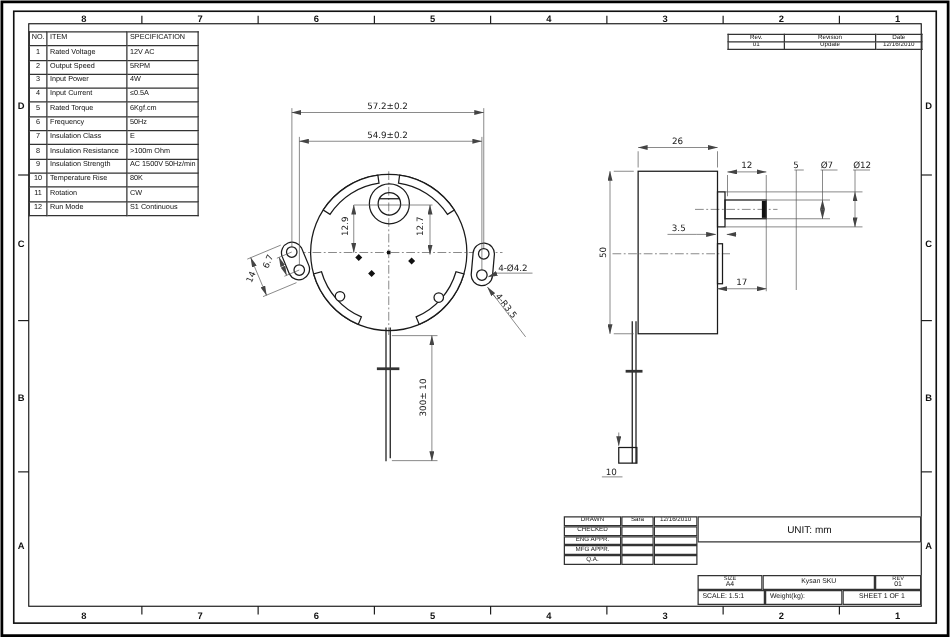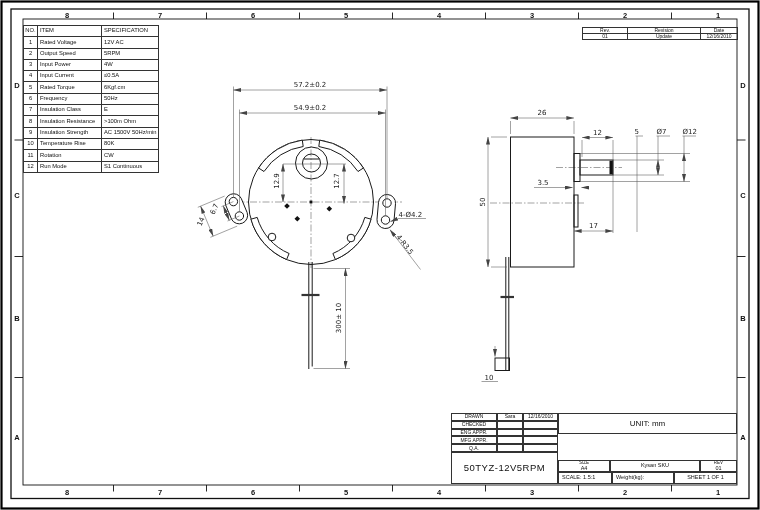--- a/index.html
+++ b/index.html
@@ -370,21 +370,20 @@
   <div class="tbc f5" style="left:0;top:15.6px;width:46px;height:7.8px">ENG APPR.</div>
   <div class="tbc f5" style="left:46px;top:15.6px;width:26px;height:7.8px"></div>
   <div class="tbc f5" style="left:72px;top:15.6px;width:35px;height:7.8px"></div>
   <div class="tbc f5" style="left:0;top:23.4px;width:46px;height:7.8px">MFG APPR.</div>
   <div class="tbc f5" style="left:46px;top:23.4px;width:26px;height:7.8px"></div>
   <div class="tbc f5" style="left:72px;top:23.4px;width:35px;height:7.8px"></div>
   <div class="tbc f5" style="left:0;top:31.2px;width:46px;height:7.8px">Q.A.</div>
   <div class="tbc f5" style="left:46px;top:31.2px;width:26px;height:7.8px"></div>
   <div class="tbc f5" style="left:72px;top:31.2px;width:35px;height:7.8px"></div>
 
-  <div class="tbc pn" style="left:0;top:39px;width:107px;height:32px">50TYZ-12V5RPM</div>
 
   <div class="tbc unit" style="left:107px;top:0;width:179px;height:21px">UNIT: mm</div>
 
   <div class="tbc col" style="left:107px;top:47px;width:52px;height:12px">
     <span class="lab">SIZE</span>
     <span class="f55">A4</span>
   </div>
   <div class="tbc f55" style="left:159px;top:47px;width:90px;height:12px">Kysan SKU</div>
   <div class="tbc col" style="left:249px;top:47px;width:37px;height:12px">
     <span class="lab">REV</span>

